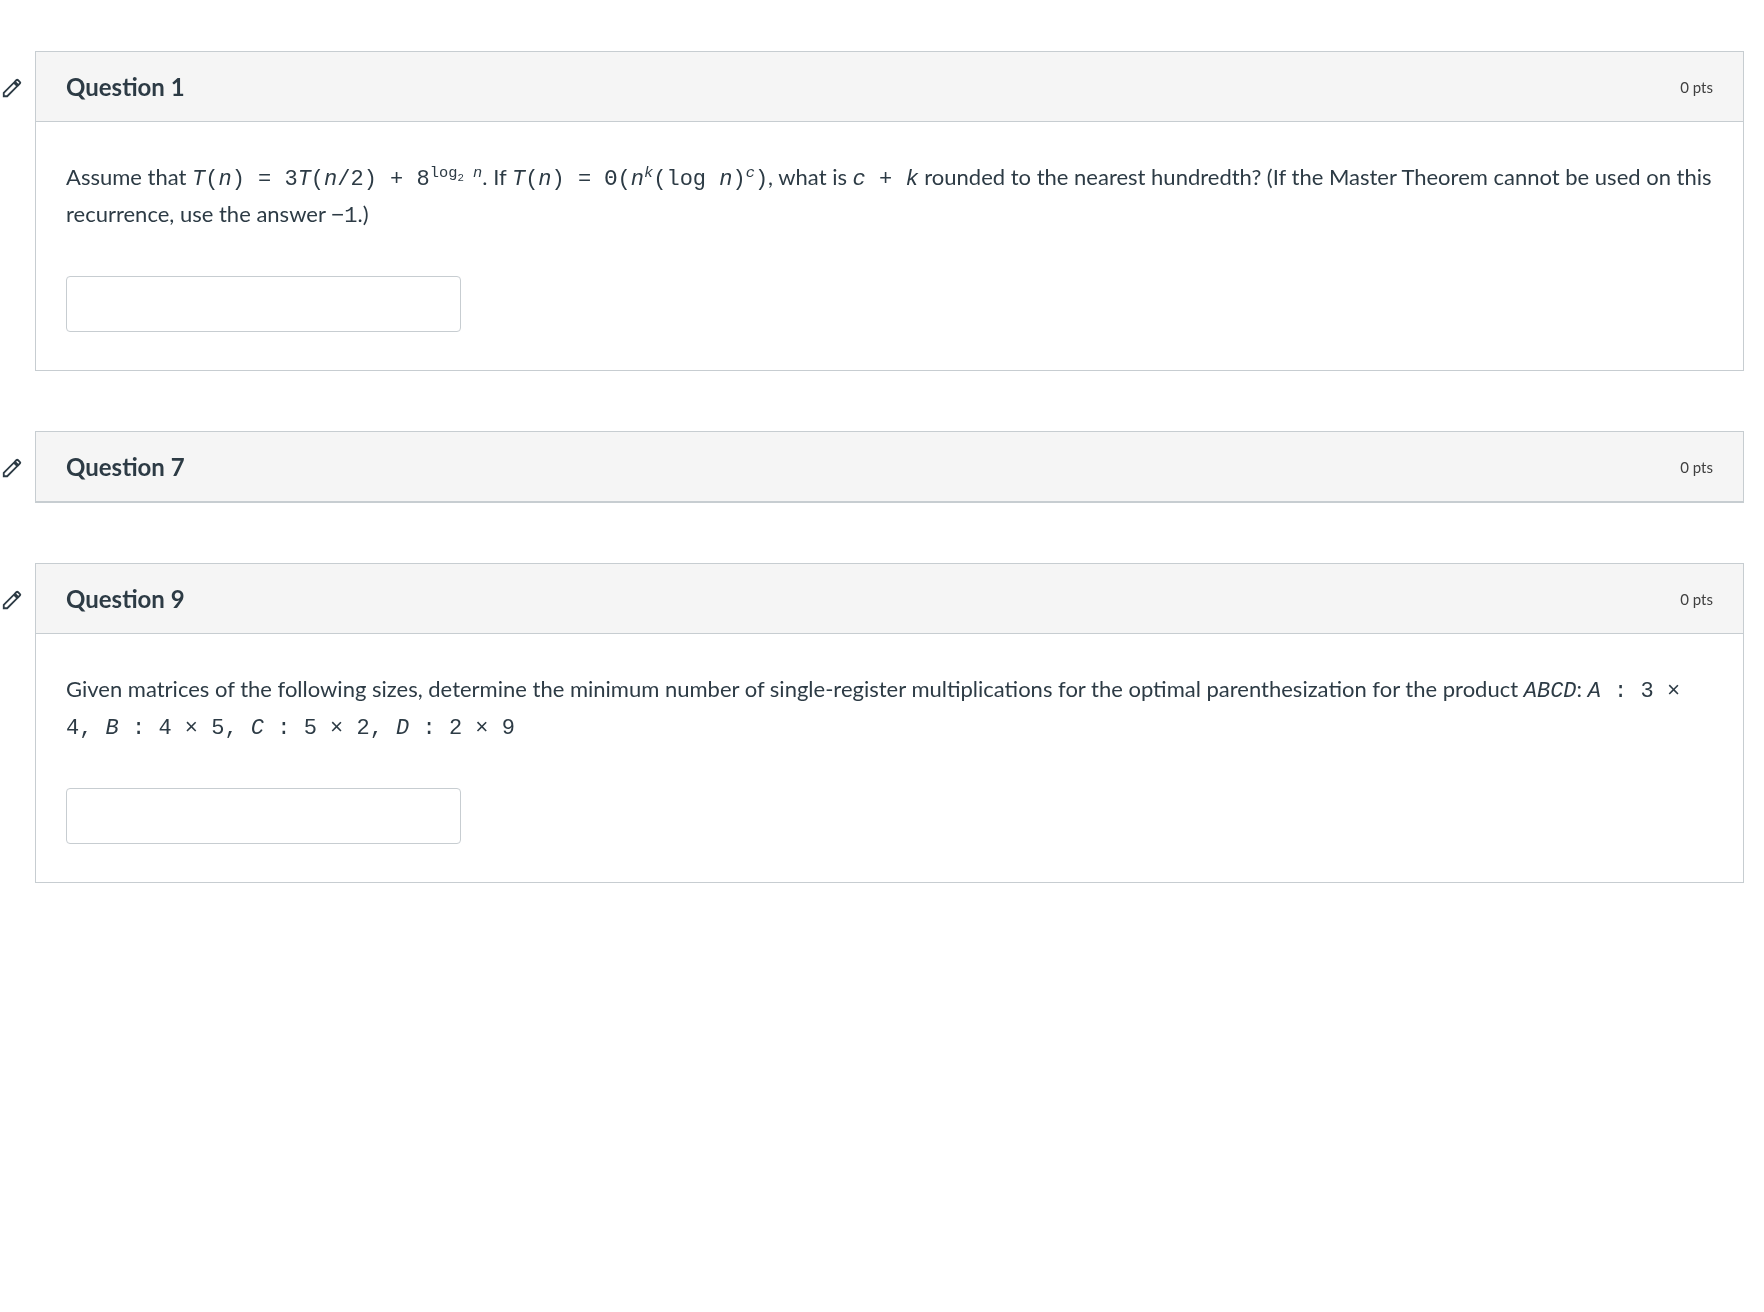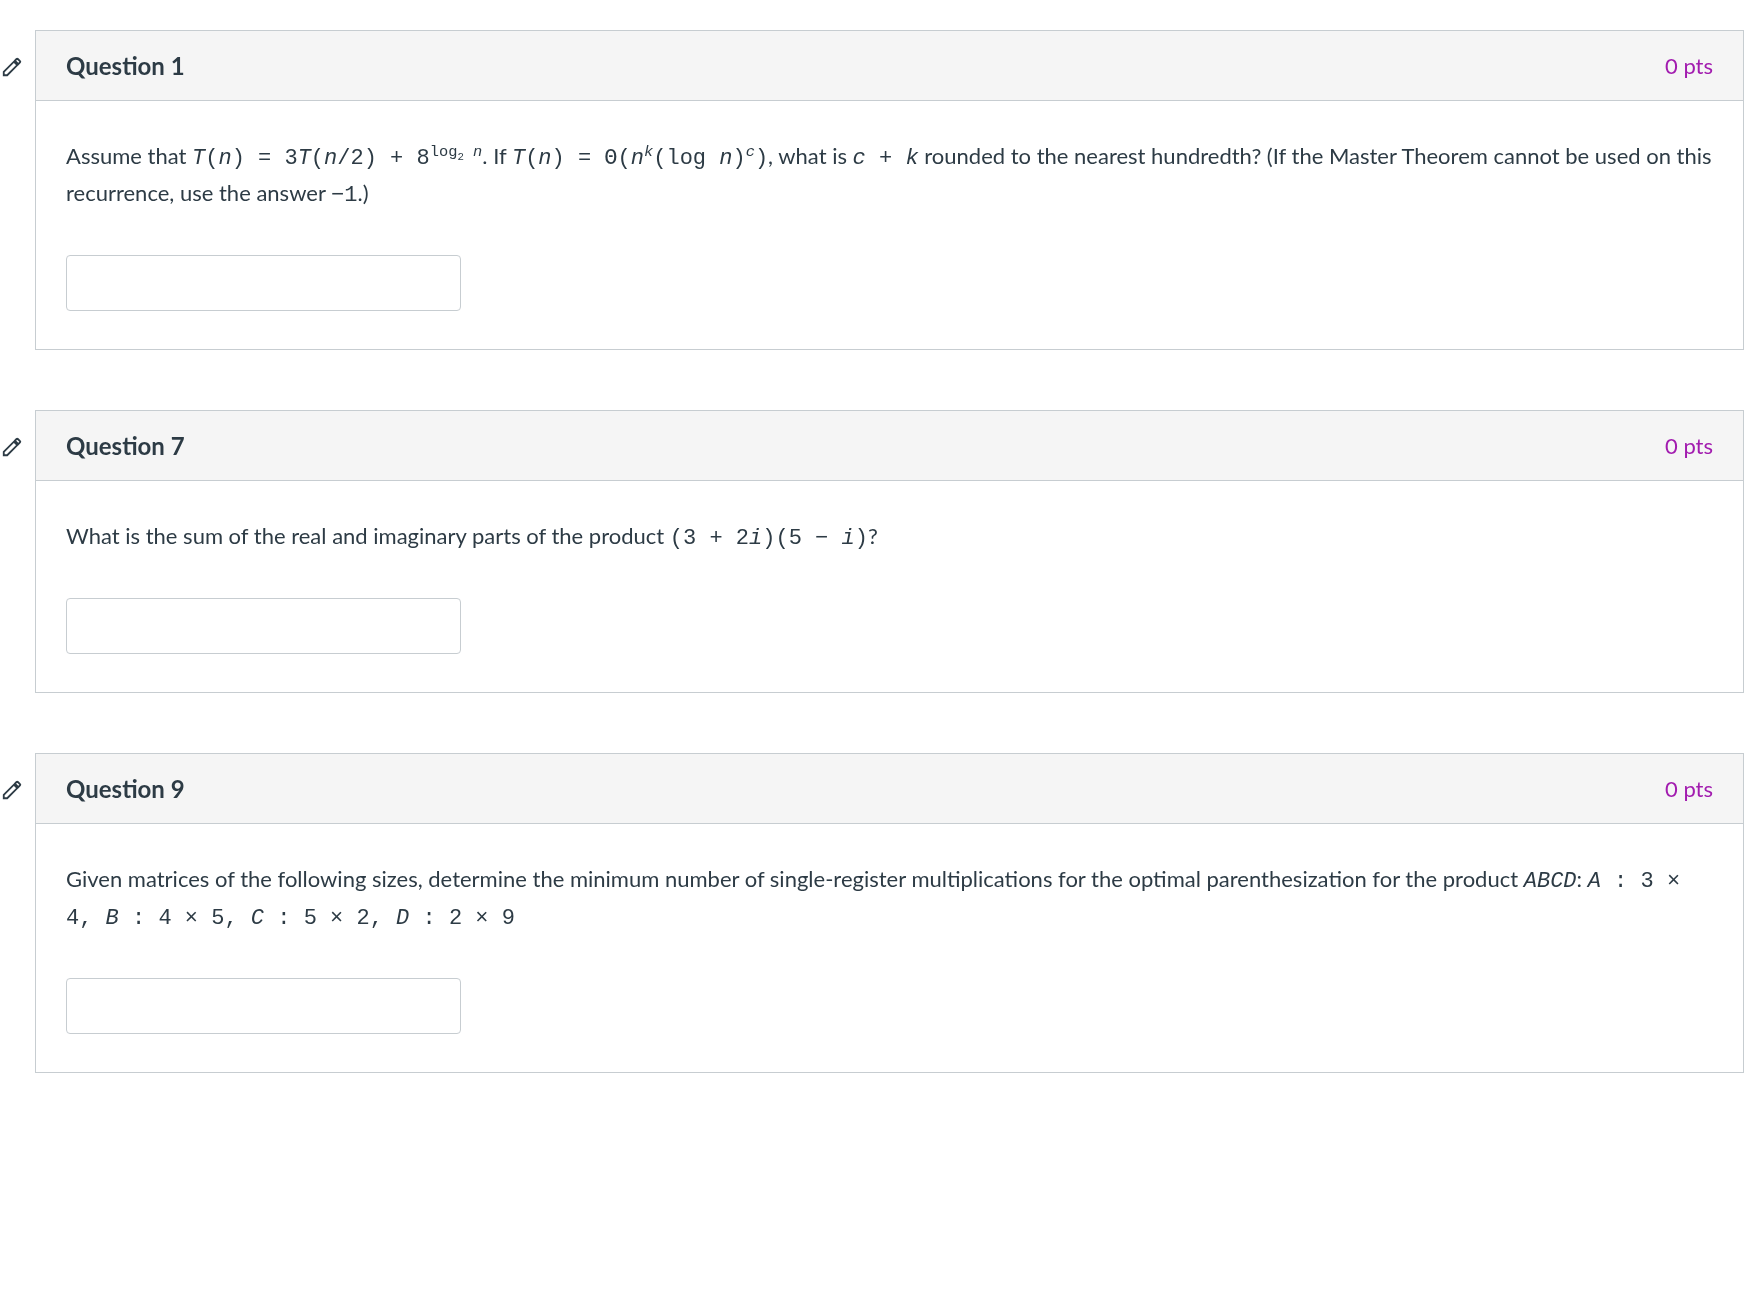--- a/index.html
+++ b/index.html
@@ -13,20 +13,21 @@
     width: 1764px;
   }
   .page {
     padding: 30px 20px 30px 0;
   }
   .question-block {
     position: relative;
     margin-left: 35px;
     margin-bottom: 60px;
     border: 1px solid #c7cdd1;
+    margin-top: 21px;
   }
   .edit-icon {
     position: absolute;
     left: -35px;
     top: 25px;
     width: 24px;
     height: 24px;
     cursor: pointer;
   }
   .edit-icon svg {
@@ -43,22 +44,22 @@
     padding: 20px 30px;
     background: #f5f5f5;
     border-bottom: 1px solid #c7cdd1;
   }
   .question-title {
     font-weight: 700;
     font-size: 24px;
     color: #2d3b45;
   }
   .question-pts {
-    font-size: 22px;
-    color: #a21caf;
+    font-size: 15px;
+    color: #404040;
   }
   .question-body {
     padding: 38px 30px 38px 30px;
     font-size: 22px;
     line-height: 1.55;
     color: #2d3b45;
   }
   .prompt {
     margin-bottom: 42px;
   }
@@ -104,26 +105,20 @@
   <div class="question-block">
     <div class="edit-icon">
       <svg viewBox="0 0 24 24">
           <path d="M3 17.25V21h3.75L17.81 9.94l-3.75-3.75L3 17.25zM20.71 7.04a1 1 0 0 0 0-1.41l-2.34-2.34a1 1 0 0 0-1.41 0l-1.83 1.83 3.75 3.75 1.83-1.83z"></path>
         </svg>
     </div>
     <div class="question-header">
       <span class="question-title">Question 7</span>
       <span class="question-pts">0 pts</span>
     </div>
-    <div class="question-body">
-      <div class="prompt">
-        <span>What is the sum of the real and imaginary parts of the product </span><span class="math"><span>(3 + 2</span><span class="mi">i</span><span>)(5 − </span><span class="mi">i</span><span>)</span></span><span>?</span>
-      </div>
-      <input type="text" class="answer-input" style="">
-    </div>
   </div>
 
   <div class="question-block">
     <div class="edit-icon">
       <svg viewBox="0 0 24 24">
           <path d="M3 17.25V21h3.75L17.81 9.94l-3.75-3.75L3 17.25zM20.71 7.04a1 1 0 0 0 0-1.41l-2.34-2.34a1 1 0 0 0-1.41 0l-1.83 1.83 3.75 3.75 1.83-1.83z"></path>
         </svg>
     </div>
     <div class="question-header">
       <span class="question-title">Question 9</span>

